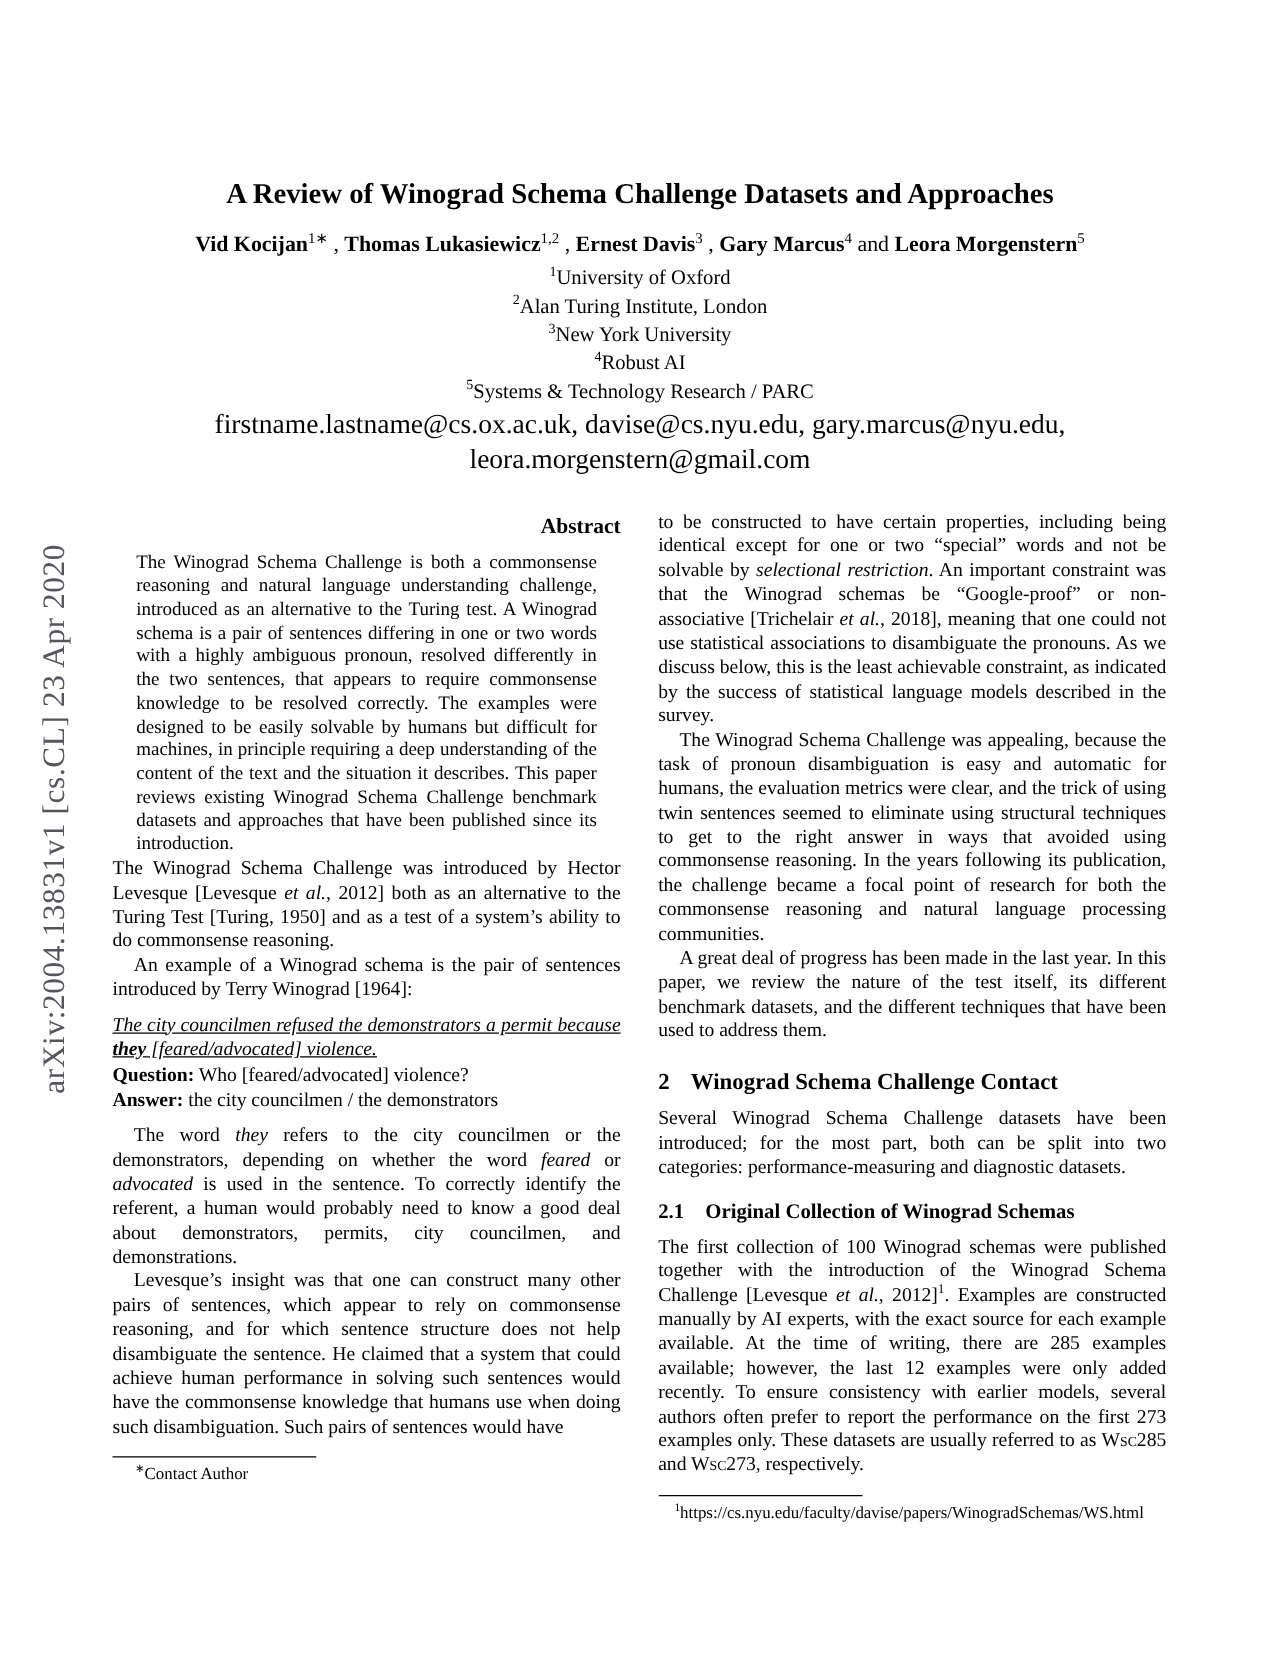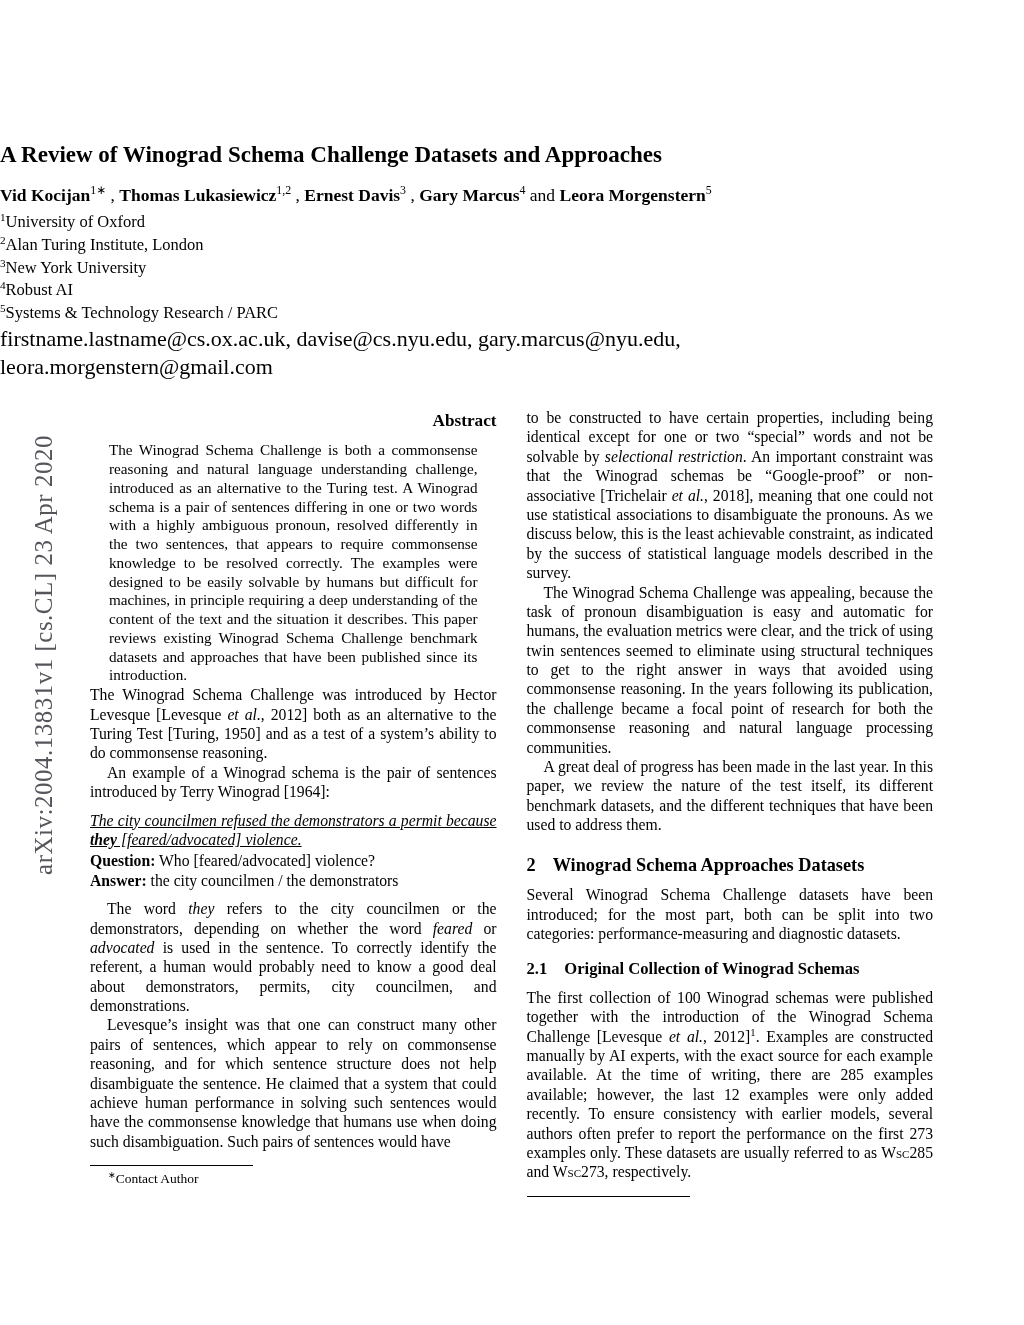--- a/index.html
+++ b/index.html
@@ -15,21 +15,21 @@
 
   
   .arxiv {
     position: absolute; left: 30px; top: 955px;
     transform-origin: 0 0; transform: rotate(-90deg);
     width: 600px; text-align: center; white-space: nowrap;
     font-size: 25px; color: #54565c; letter-spacing: 0.5px;
   }
 
   
-  .header { padding-top: 142px; text-align: left; }
+  .header { padding-top: 142px; text-align: center; }
   .title { font-size: 23px; font-weight: bold; margin: 0 0 17px 0; }
   .authors { font-size: 17.5px; margin: 0 0 5px 0; }
   .affil div { font-size: 16.5px; line-height: 1.38; }
   .emails { font-size: 22px; line-height: 1.3; }
 
   
   .columns { display: flex; gap: 30px; margin: 26px 91px 0 90px; }
   .col {
     flex: 1; min-width: 0;
     font-size: 15.7px; line-height: 1.235; text-align: justify;
@@ -91,27 +91,28 @@
       <div class="fn-contact"><sup>∗</sup>Contact Author</div>
     </div>
   </section>
 
   <section class="col">
     <p>to be constructed to have certain properties, including being identical except for one or two “special” words and not be solvable by <i>selectional restriction</i>. An important constraint was that the Winograd schemas be “Google-proof” or non-associative [Trichelair <i>et al.</i>, 2018], meaning that one could not use statistical associations to disambiguate the pronouns. As we discuss below, this is the least achievable constraint, as indicated by the success of statistical language models described in the survey.</p>
     <p class="indent">The Winograd Schema Challenge was appealing, because the task of pronoun disambiguation is easy and automatic for humans, the evaluation metrics were clear, and the trick of using twin sentences seemed to eliminate using structural techniques to get to the right answer in ways that avoided using commonsense reasoning. In the years following its publication, the challenge became a focal point of research for both the commonsense reasoning and natural language processing communities.</p>
     <p class="indent">A great deal of progress has been made in the last year. In this paper, we review the nature of the test itself, its different benchmark datasets, and the different techniques that have been used to address them.</p>
 
     <h2 class="h1">
-      <span class="num">2</span><span>Winograd Schema Approaches Datasets</span>
+      <span class="num">2</span><span>Winograd Schema Challenge Contact</span>
     </h2>
     <p>Several Winograd Schema Challenge datasets have been introduced; for the most part, both can be split into two categories: performance-measuring and diagnostic datasets.</p>
 
     <h3 class="h2">
       <span class="num">2.1</span><span>Original Collection of Winograd Schemas</span>
     </h3>
     <p>The first collection of 100 Winograd schemas were published together with the introduction of the Winograd Schema Challenge [Levesque <i>et al.</i>, 2012]<sup>1</sup>. Examples are constructed manually by AI experts, with the exact source for each example available. At the time of writing, there are 285 examples available; however, the last 12 examples were only added recently. To ensure consistency with earlier models, several authors often prefer to report the performance on the first 273 examples only. These datasets are usually referred to as W<span class="sc">sc</span>285 and W<span class="sc">sc</span>273, respectively.</p>
 
     <div class="footnote">
       <hr class="footnote-rule">
+      <div class="fn-url"><sup>1</sup>https://cs.nyu.edu/faculty/davise/papers/WinogradSchemas/WS.html</div>
     </div>
   </section>
 
 </main>
 
 </body></html>

